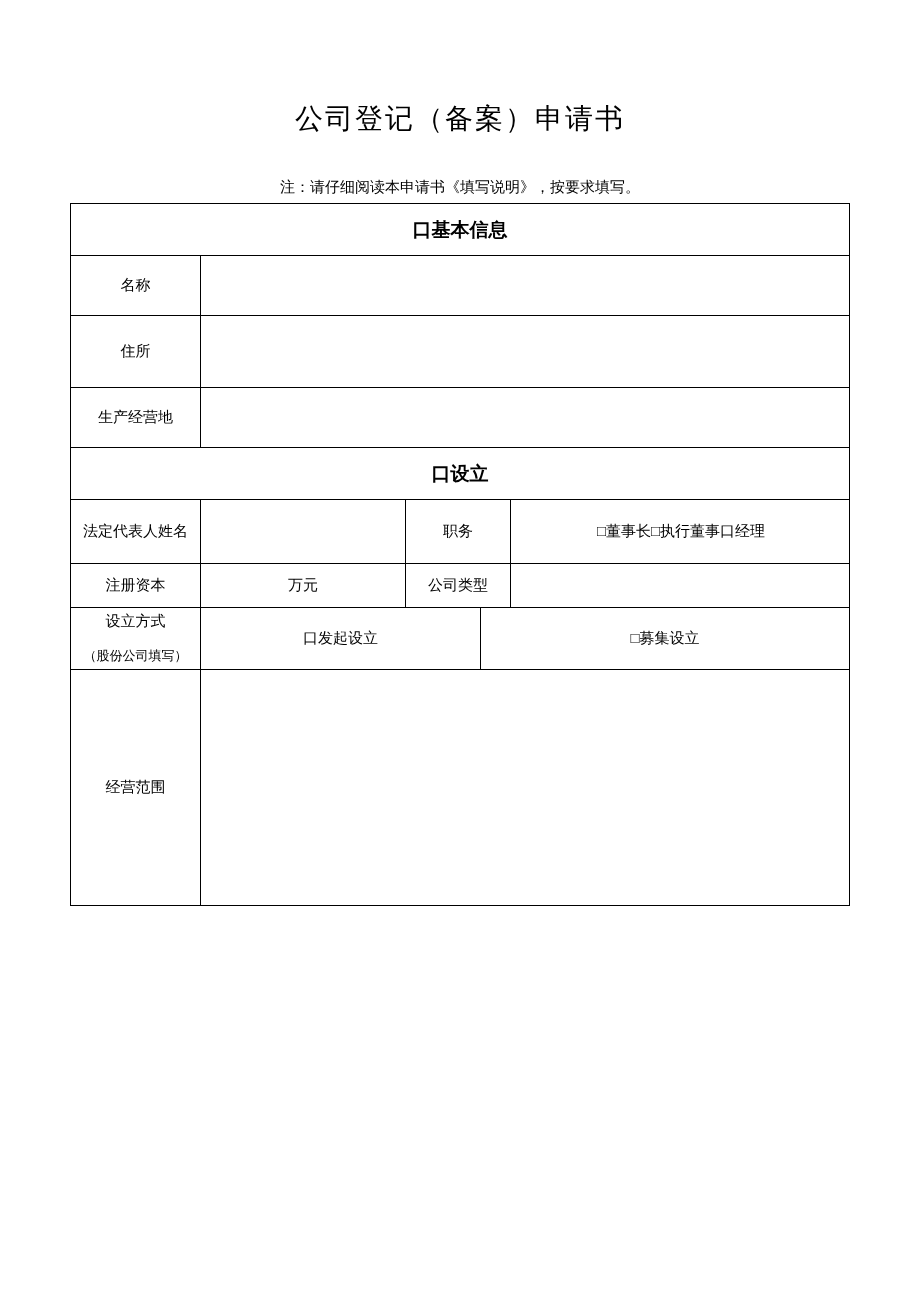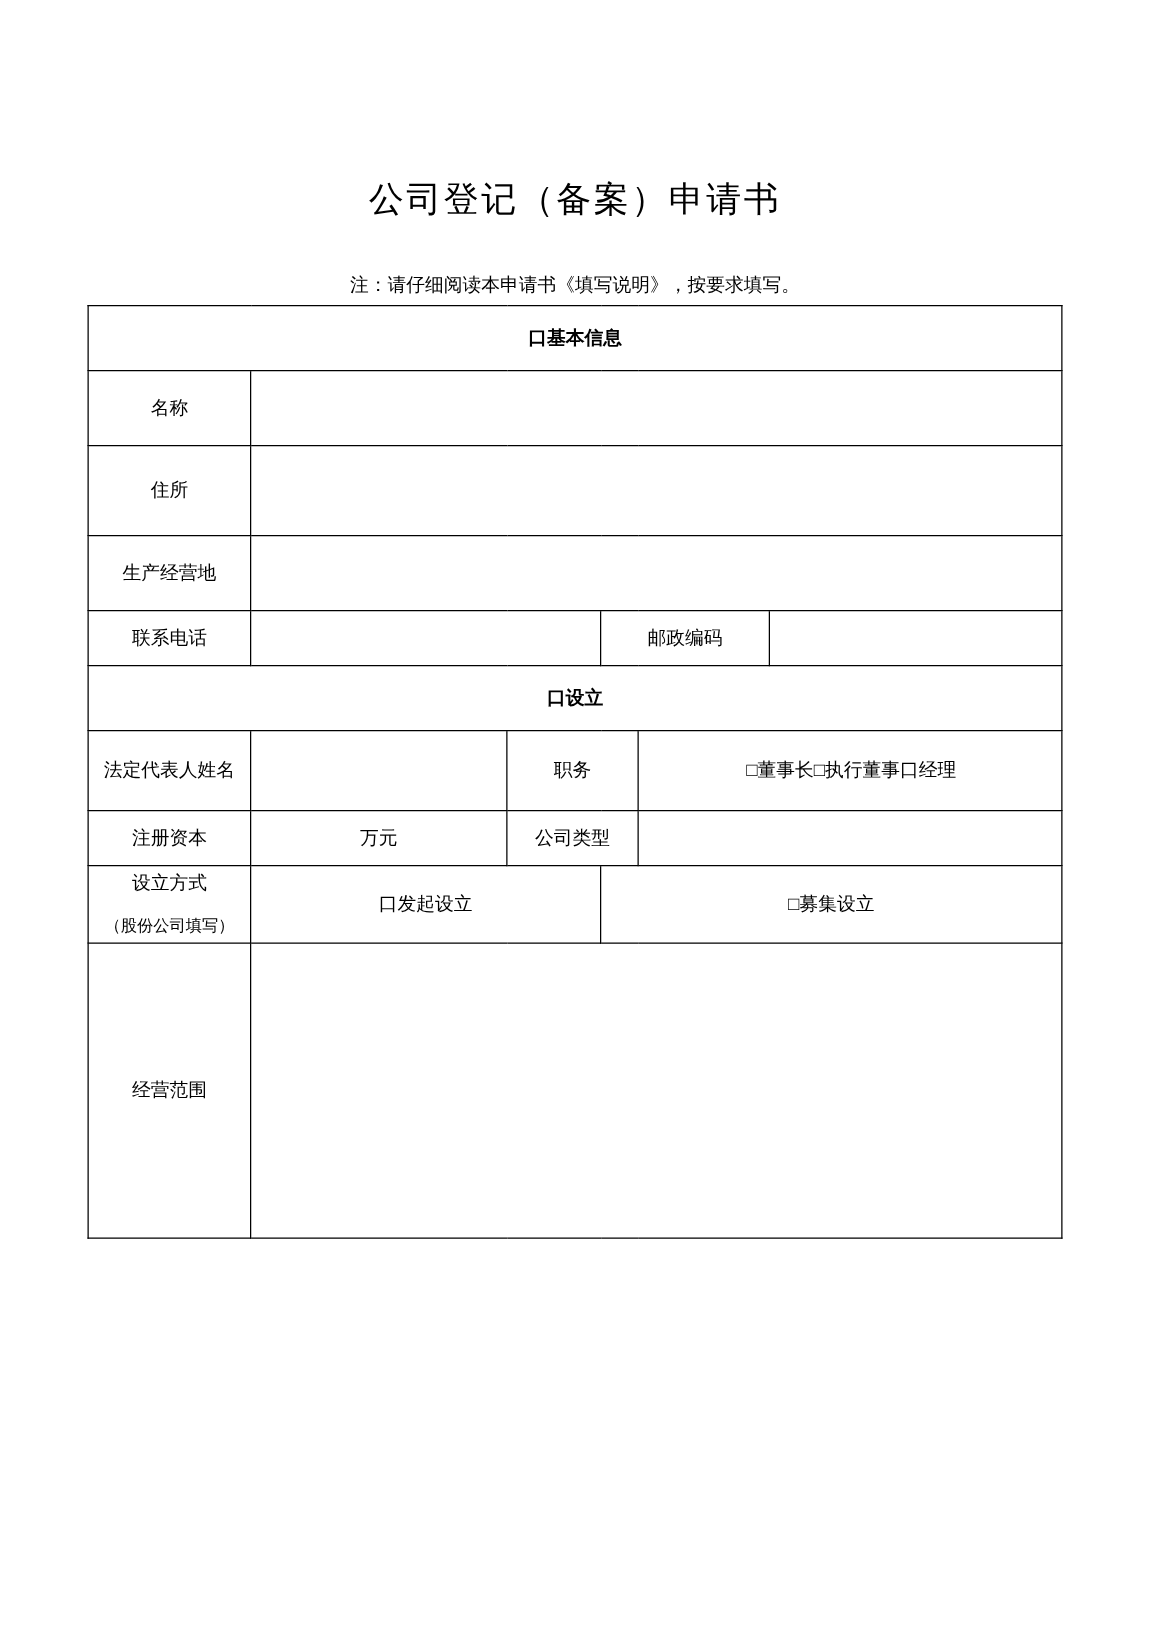--- a/index.html
+++ b/index.html
@@ -14,41 +14,40 @@
       height: 1301px;
       padding: 100px 70px 0 70px;
       color: #000;
     }
     .title {
       text-align: center;
       font-size: 28px;
       font-weight: normal;
       margin-bottom: 40px;
       letter-spacing: 2px;
-      margin-top: 41px;
     }
     .note {
       text-align: center;
       font-size: 15px;
       margin-bottom: 6px;
     }
     table {
       width: 100%;
       border-collapse: collapse;
       table-layout: fixed;
     }
     td {
       border: 1px solid #000;
       text-align: center;
       vertical-align: middle;
       font-size: 15px;
       padding: 4px;
     }
     .section-header {
-      font-size: 15px;
+      font-size: 19px;
       font-weight: bold;
       height: 52px;
       font-family: Liberation Serif, serif;
     }
     .label-cell {
       width: 130px;
     }
     .row-name { height: 60px; }
     .row-code { height: 92px; }
     .row-address { height: 72px; }
@@ -90,26 +89,20 @@
     <td colspan="5"></td>
   </tr>
   <tr class="row-address">
     <td class="label-cell">住所</td>
     <td colspan="5"></td>
   </tr>
   <tr class="row-prod">
     <td class="label-cell">生产经营地</td>
     <td colspan="5"></td>
   </tr>
-  <tr class="row-phone">
-    <td class="label-cell">联系电话</td>
-    <td colspan="2"></td>
-    <td colspan="2">邮政编码</td>
-    <td></td>
-  </tr>
   <tr>
     <td colspan="6" class="section-header row-setup">口设立</td>
   </tr>
   <tr class="row-legal">
     <td class="label-cell">法定代表人姓名</td>
     <td></td>
     <td colspan="2">职务</td>
     <td colspan="2" class="left-align">□董事长□执行董事口经理</td>
   </tr>
   <tr class="row-capital">

